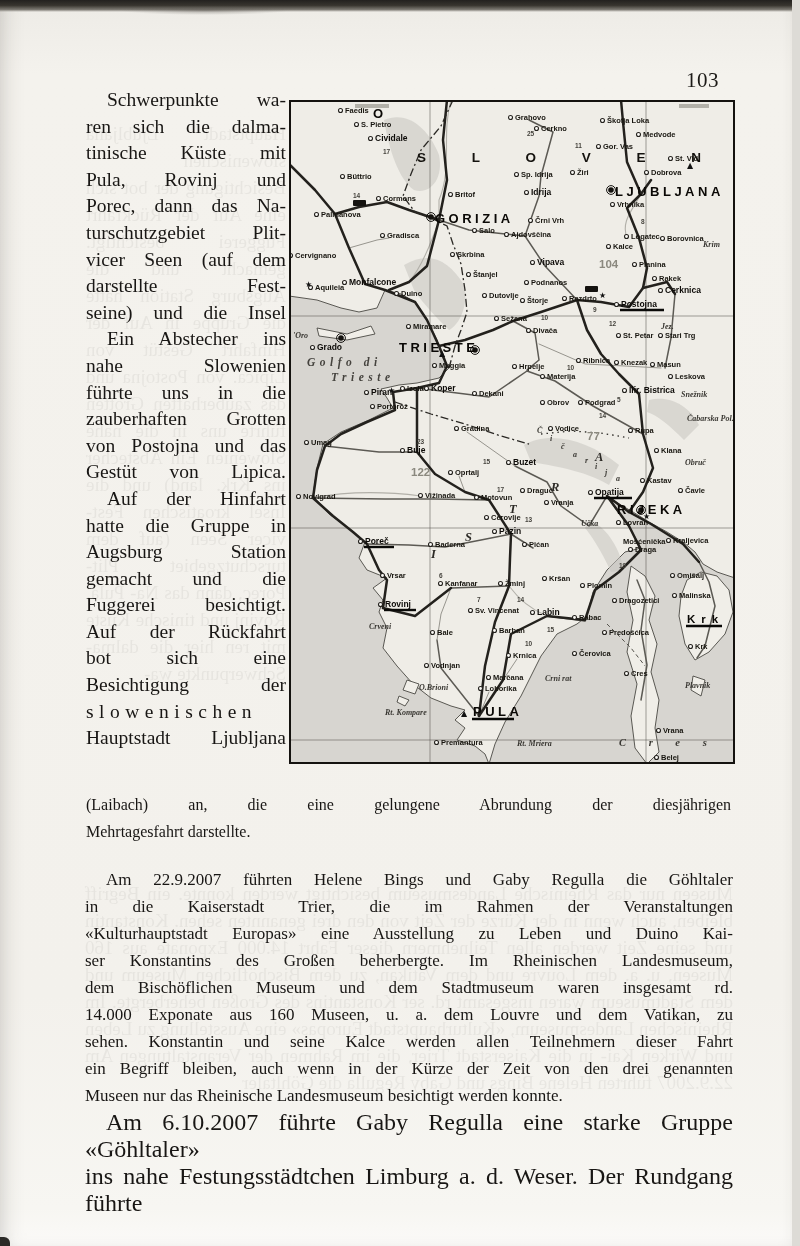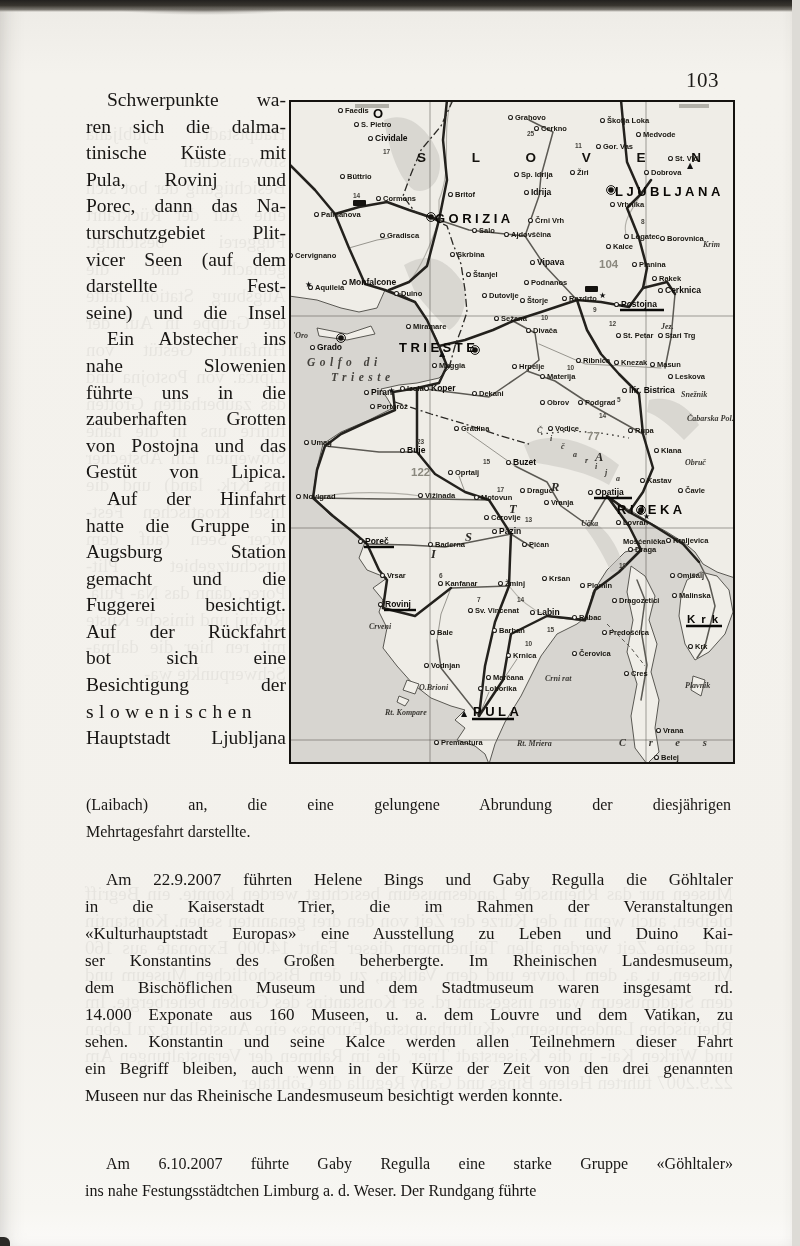--- a/index.html
+++ b/index.html
@@ -11,21 +11,21 @@
     background:linear-gradient(180deg,#23211f 0%,#38352f 45%,#7d7a73 80%,rgba(240,238,233,0) 100%)}
   .top-smudge{position:absolute;left:120px;top:6px;width:170px;height:9px;background:radial-gradient(ellipse at center,rgba(90,86,80,.45),rgba(90,86,80,0) 70%)}
   .corner-nib{position:absolute;left:0;bottom:0;width:10px;height:9px;background:#2b2a27;border-top-right-radius:6px}
   .page-number{position:absolute;left:686px;top:68px;font-size:21px;color:#1c1a17;letter-spacing:.5px}
 
   
   .textblock{position:absolute;color:#181614}
   .col{left:86px;top:87px;width:200px;font-size:19.5px;line-height:26.6px}
   .wide{left:86px;top:791px;width:645px;font-size:16px;line-height:27px}
   .p2{left:85px;top:866px;width:648px;font-size:17px;line-height:27px}
-  .p3{left:85px;top:1150px;width:648px;font-size:16px;line-height:27px}
+  .p3{left:85px;top:1109px;width:648px;font-size:24px;line-height:27px}
   .tline{text-align:justify;text-align-last:justify;white-space:normal}
   .tlast{text-align-last:left}
   .indent{text-indent:21px}
   .stretch{letter-spacing:5.5px}
 
   
   .bleed{position:absolute;transform:scaleX(-1);color:#4c4a44;opacity:.07;pointer-events:none;
     font-size:19px;line-height:27px;text-align:justify;filter:blur(.4px)}
 
   

